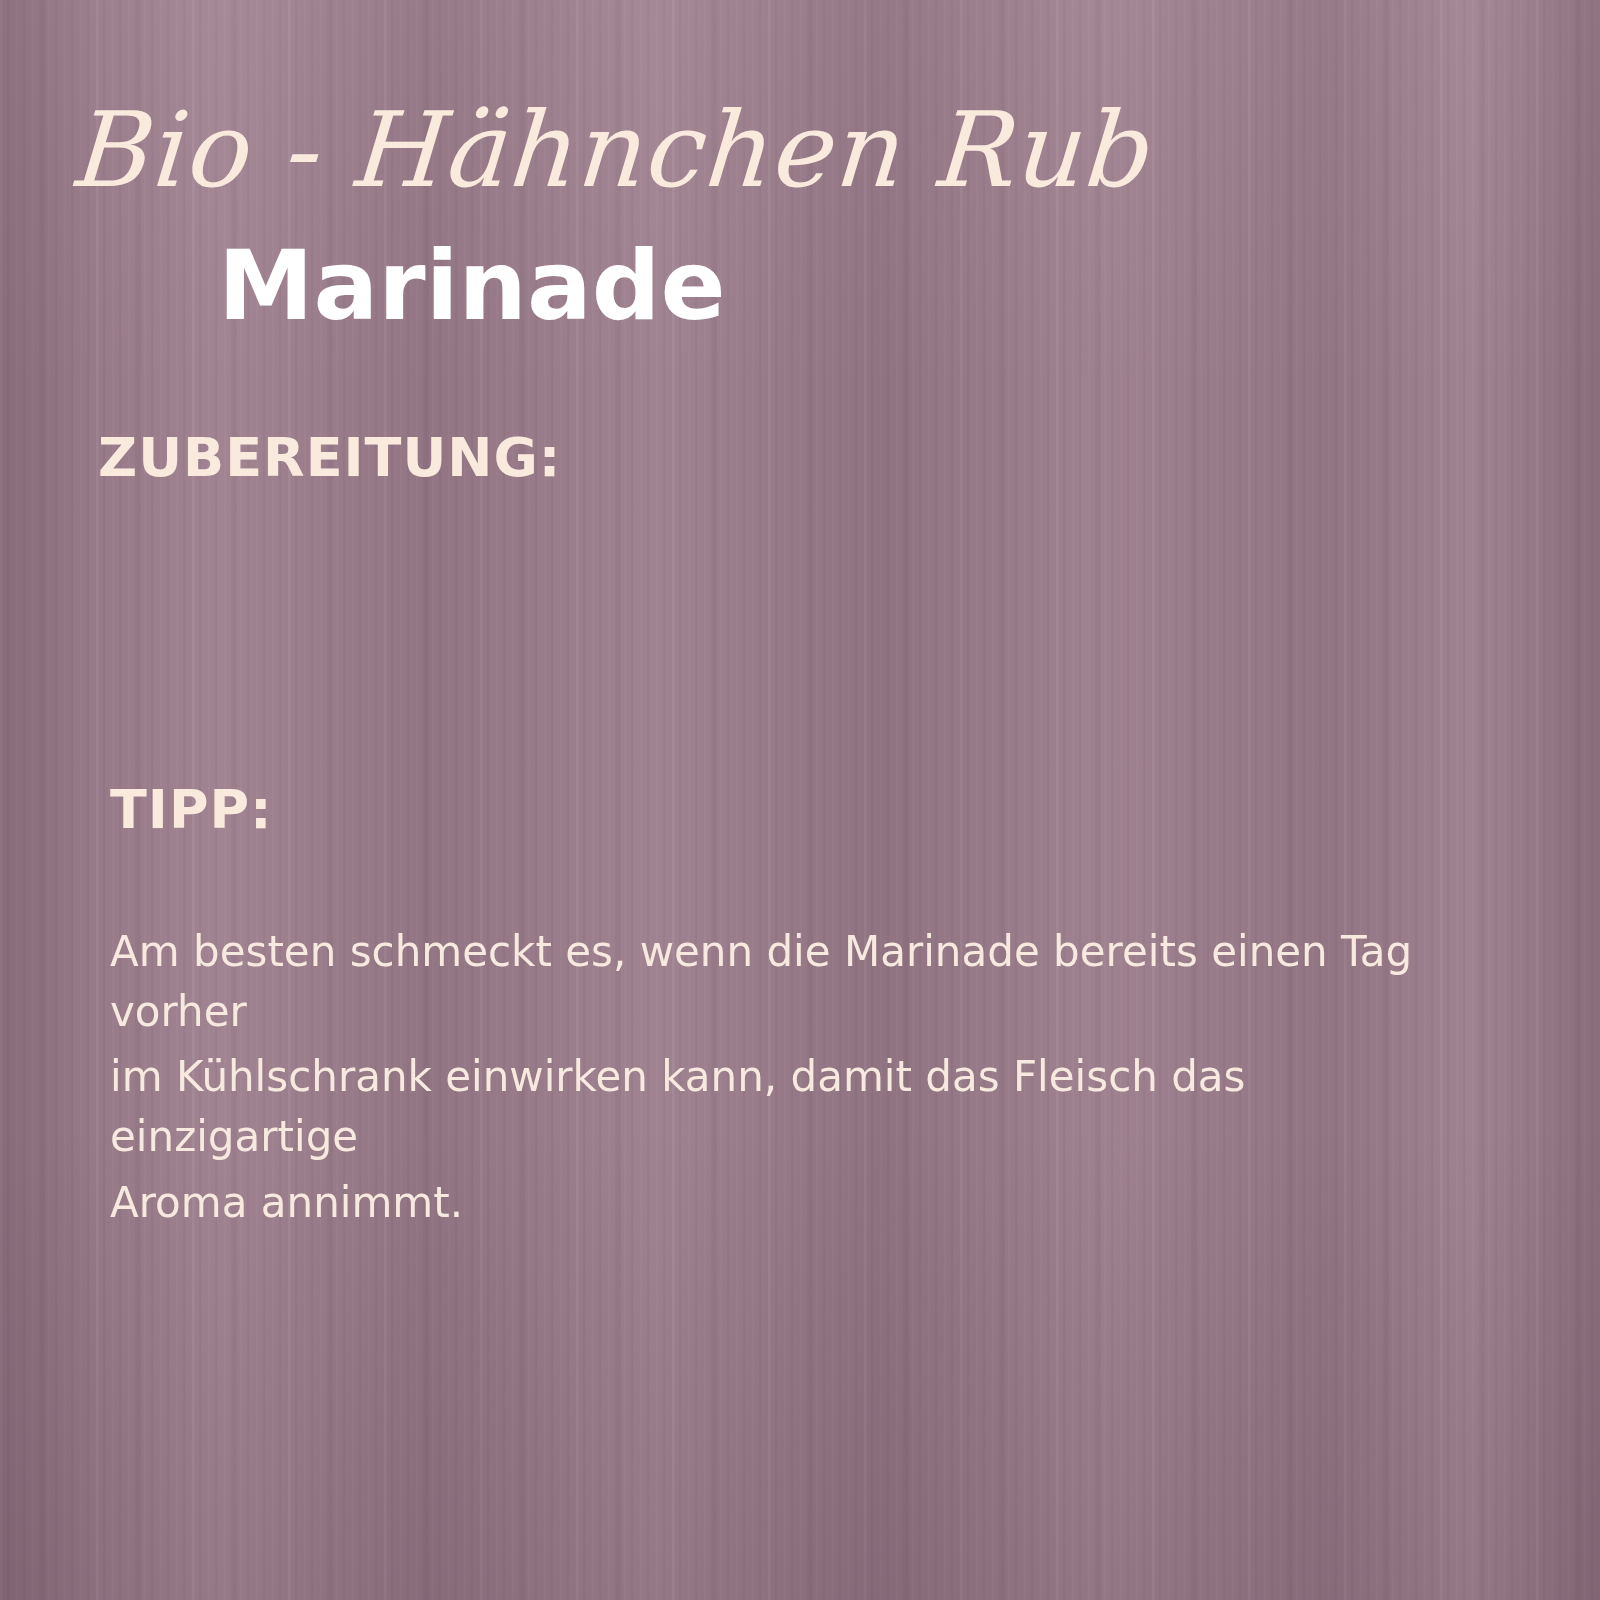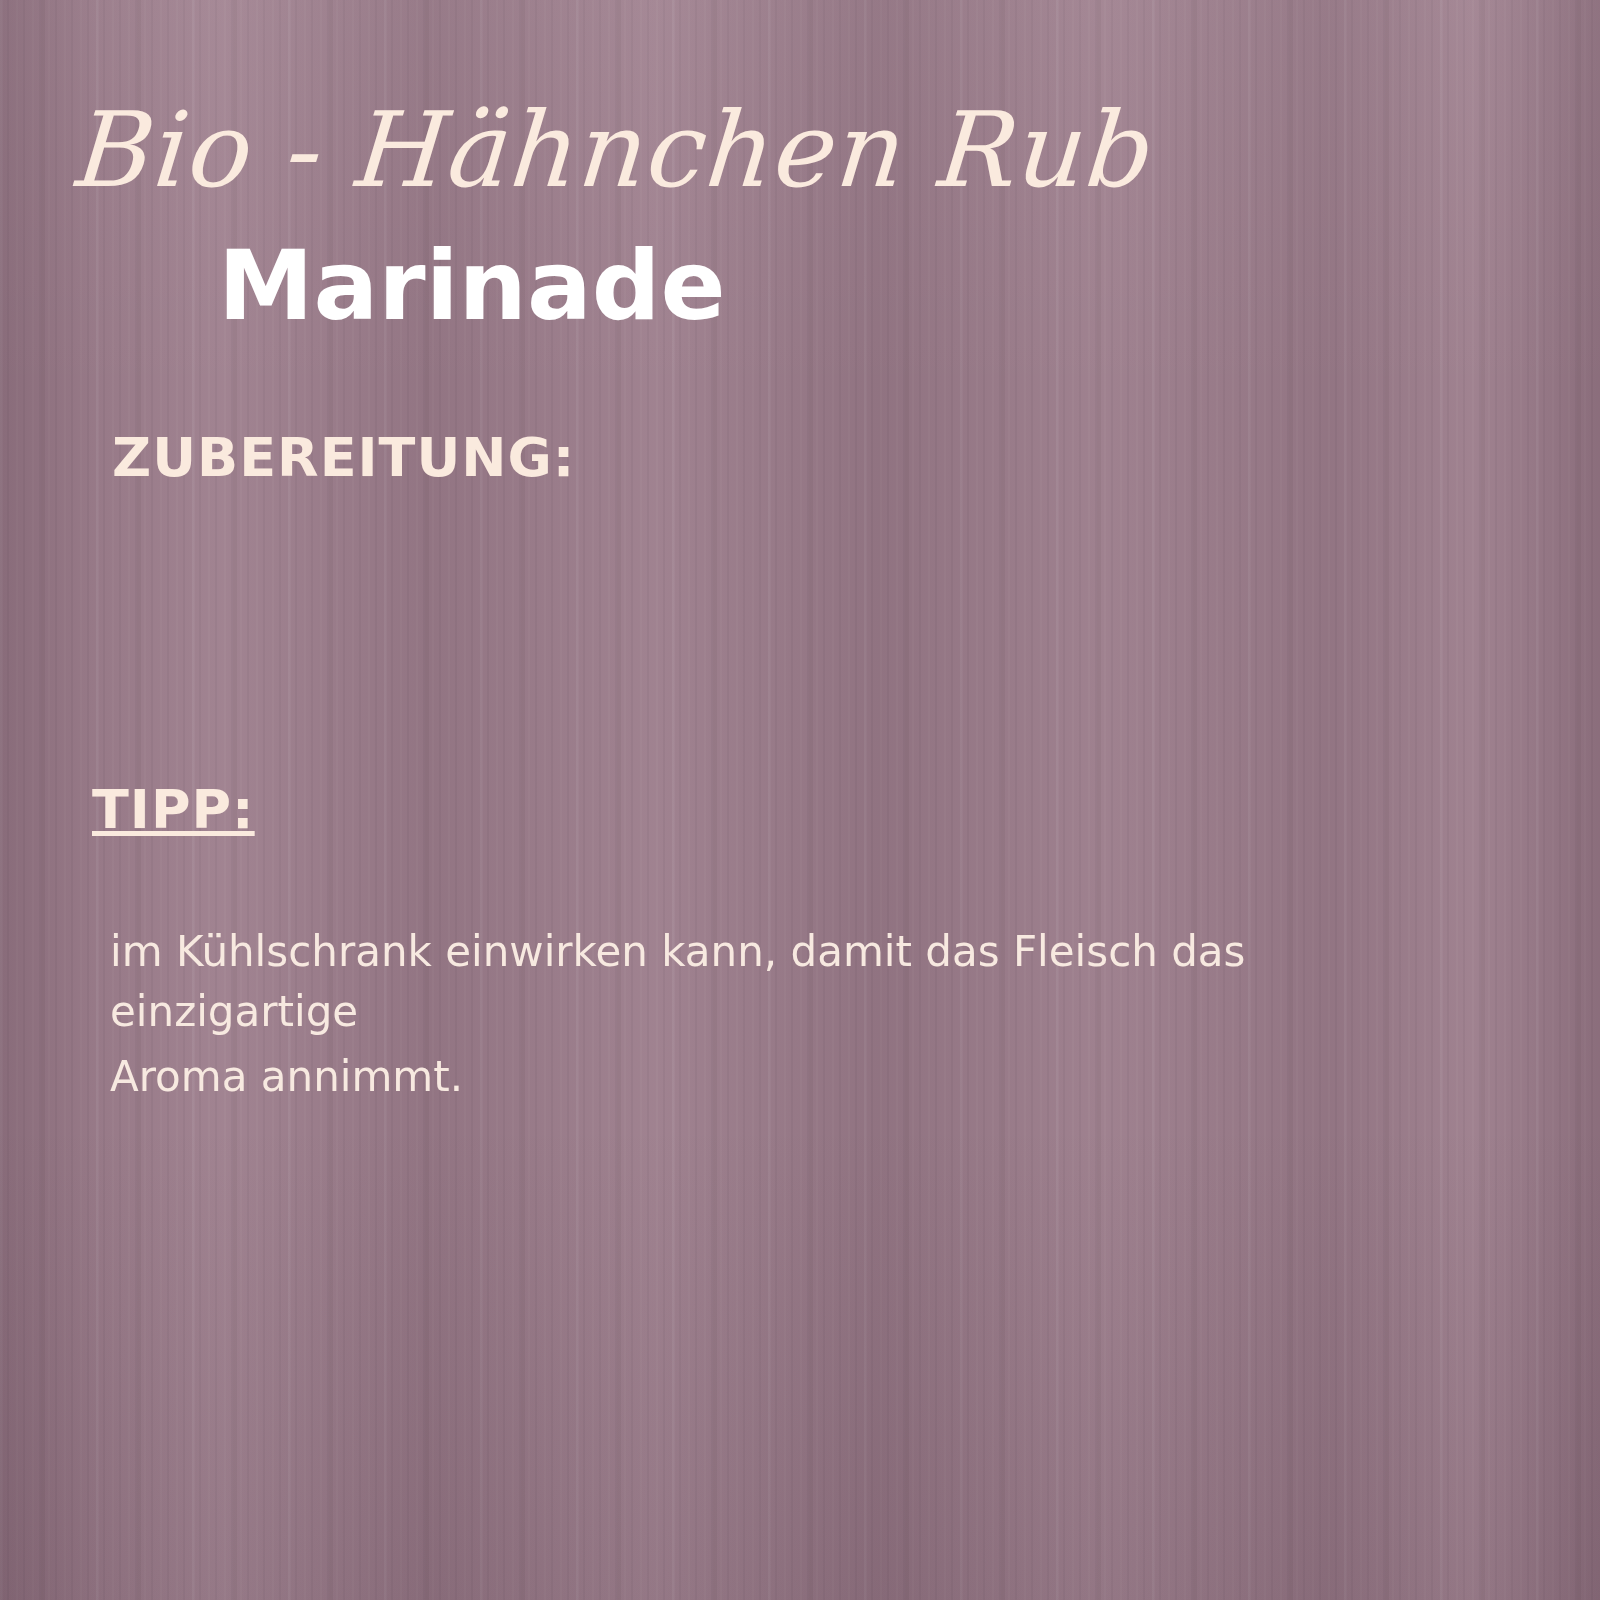--- a/index.html
+++ b/index.html
@@ -108,22 +108,22 @@
 
   .section-heading {
     position: absolute;
     font-family: "DejaVu Sans", sans-serif;
     font-weight: 700;
     font-size: 54px;
     letter-spacing: 1px;
     color: #faeade;
     white-space: nowrap;
   }
-  #heading-prep { left: 112px; top: 426px; text-align: center; }
-  #heading-tip  { left: 92px; top: 778px; text-decoration: underline; }
+  #heading-prep { left: 98px; top: 426px; text-align: center; }
+  #heading-tip  { left: 110px; top: 778px; }
 
   .body-block {
     position: absolute;
     left: 110px;
     font-family: "DejaVu Sans", sans-serif;
     font-weight: 400;
     font-size: 42px;
     line-height: 1.42;
     color: #f7e9e0;
     width: 1400px;
@@ -157,18 +157,19 @@
     <div class="main-title">Marinade</div>
 
     <div class="section-heading" id="heading-prep">ZUBEREITUNG:</div>
 
     <div class="body-block" id="steps-block">
     </div>
 
     <div class="section-heading" id="heading-tip">TIPP:</div>
 
     <div class="body-block tip-text" id="tip-block">
+      <p>Am besten schmeckt es, wenn die Marinade bereits einen Tag vorher</p>
       <p>im Kühlschrank einwirken kann, damit das Fleisch das einzigartige</p>
       <p>Aroma annimmt.</p>
     </div>
 
   </div>
 </div>
 
 </body></html>

